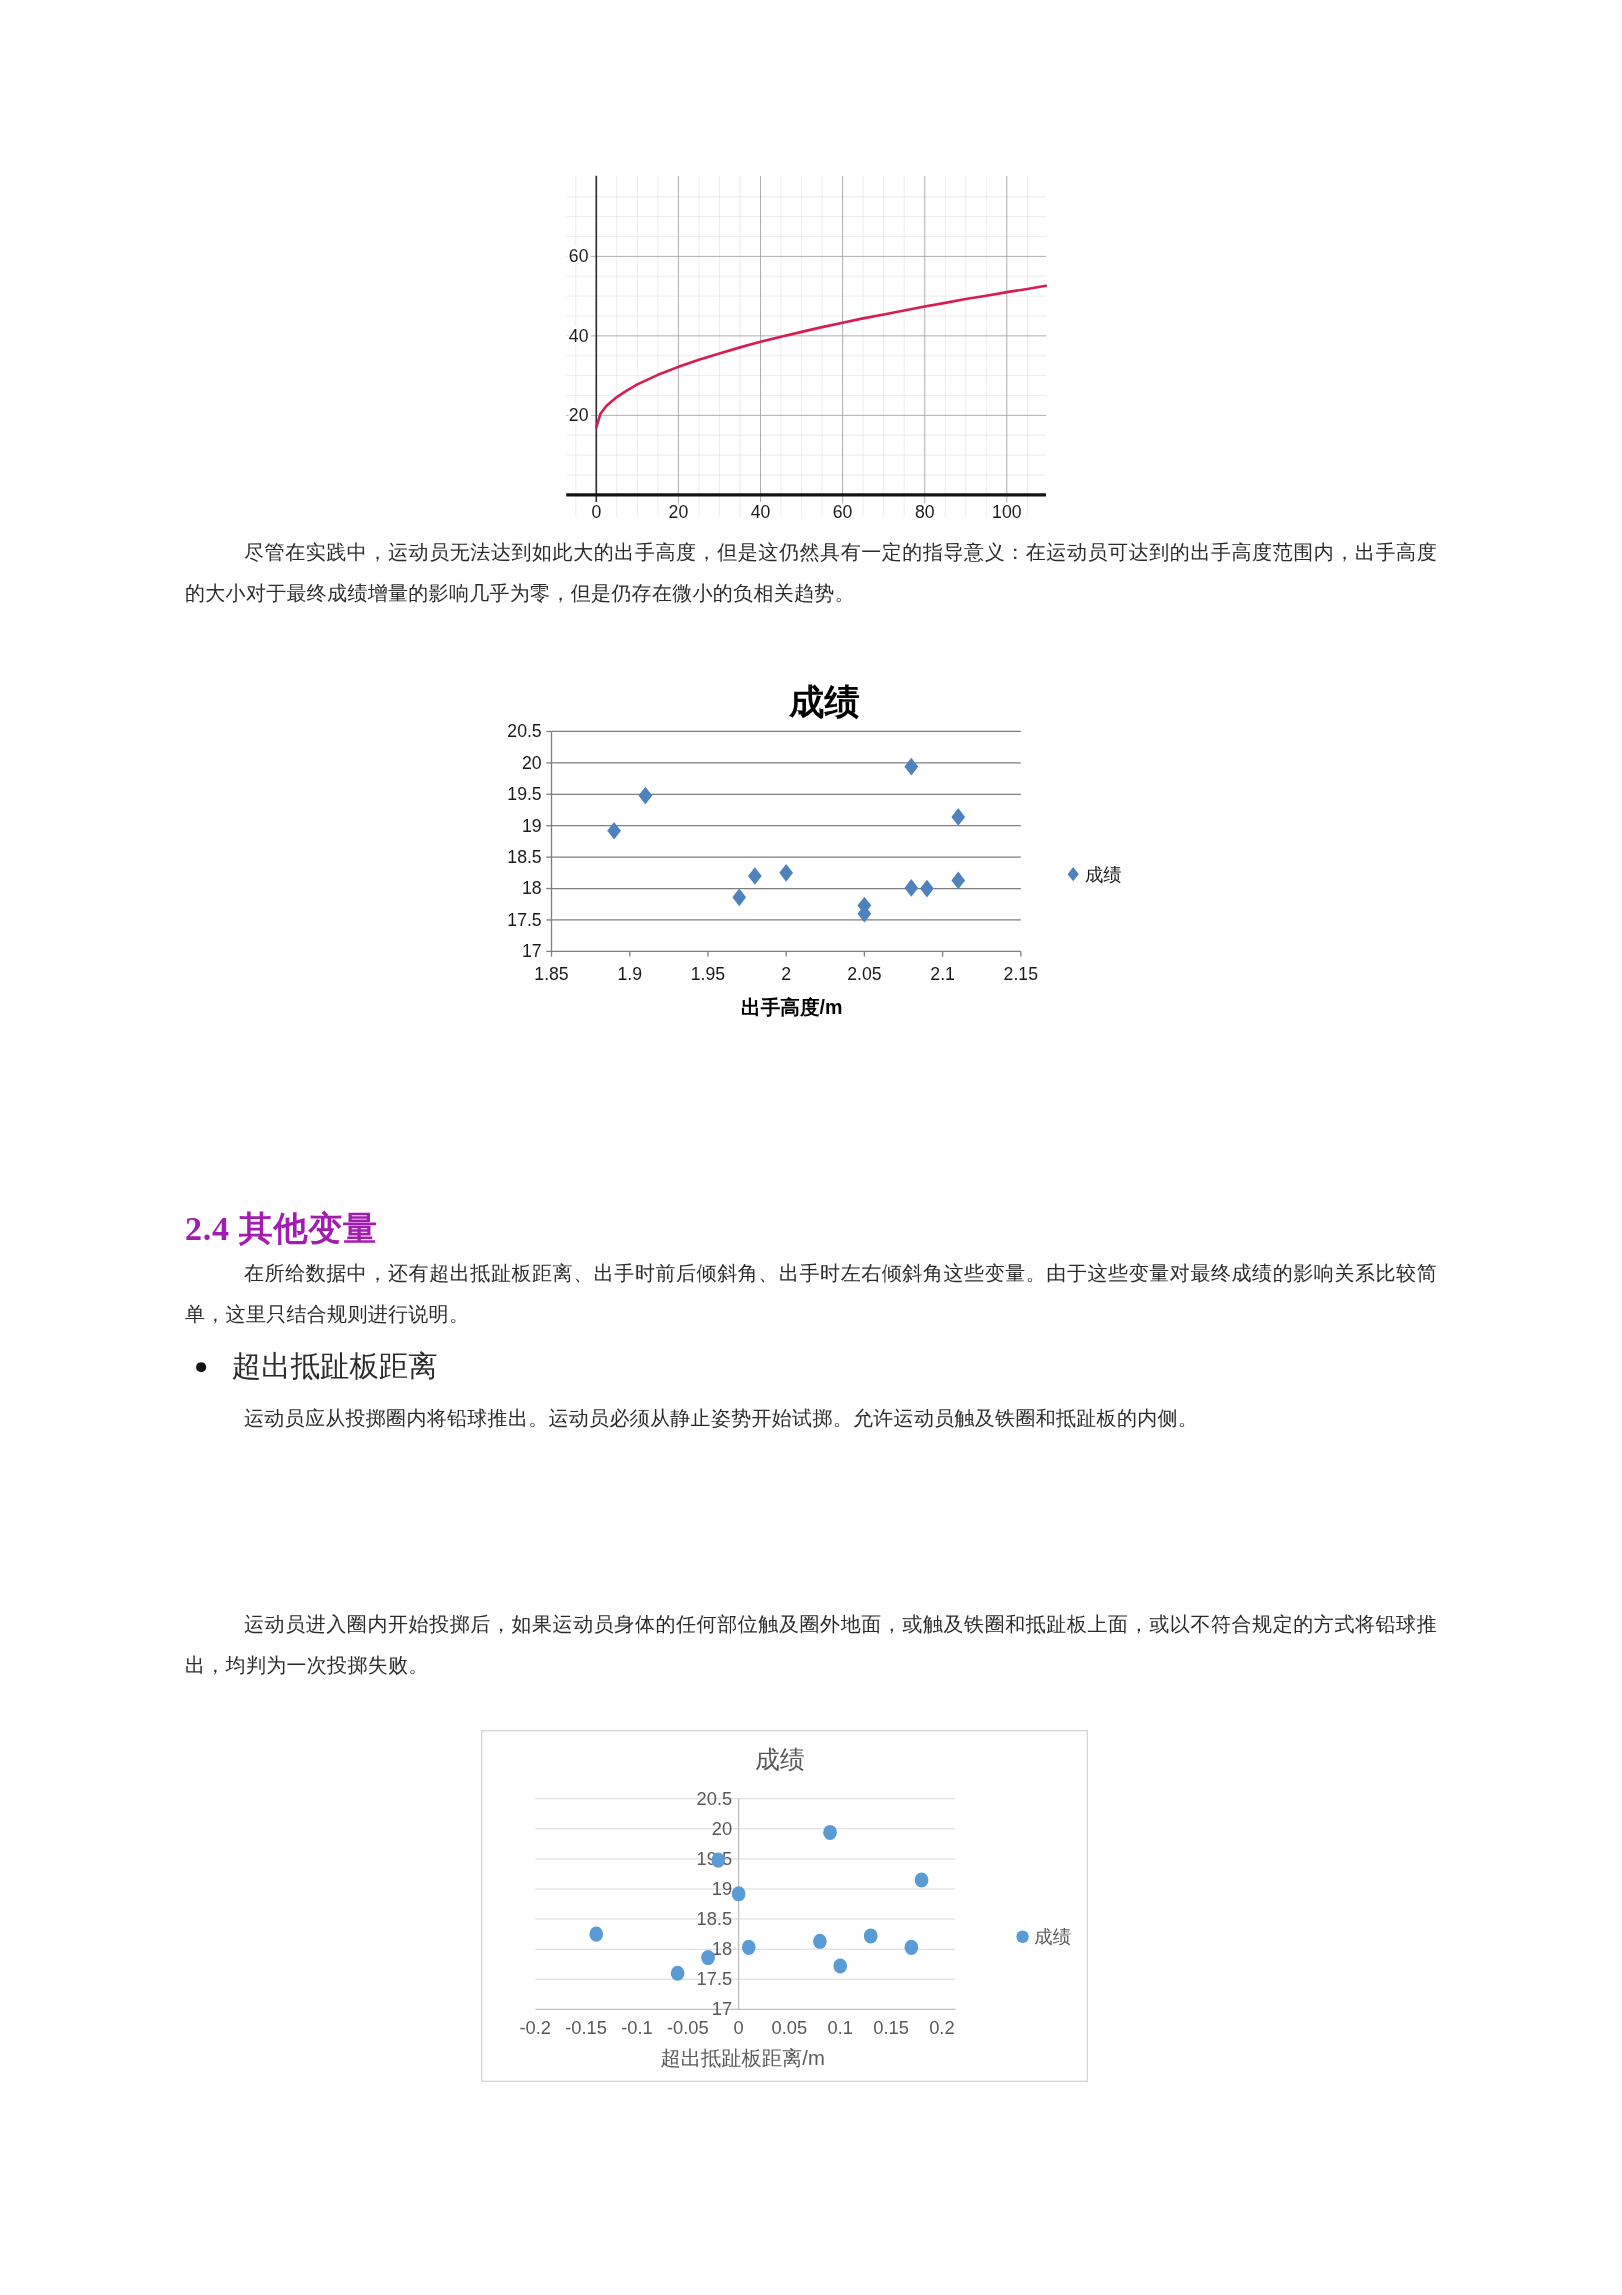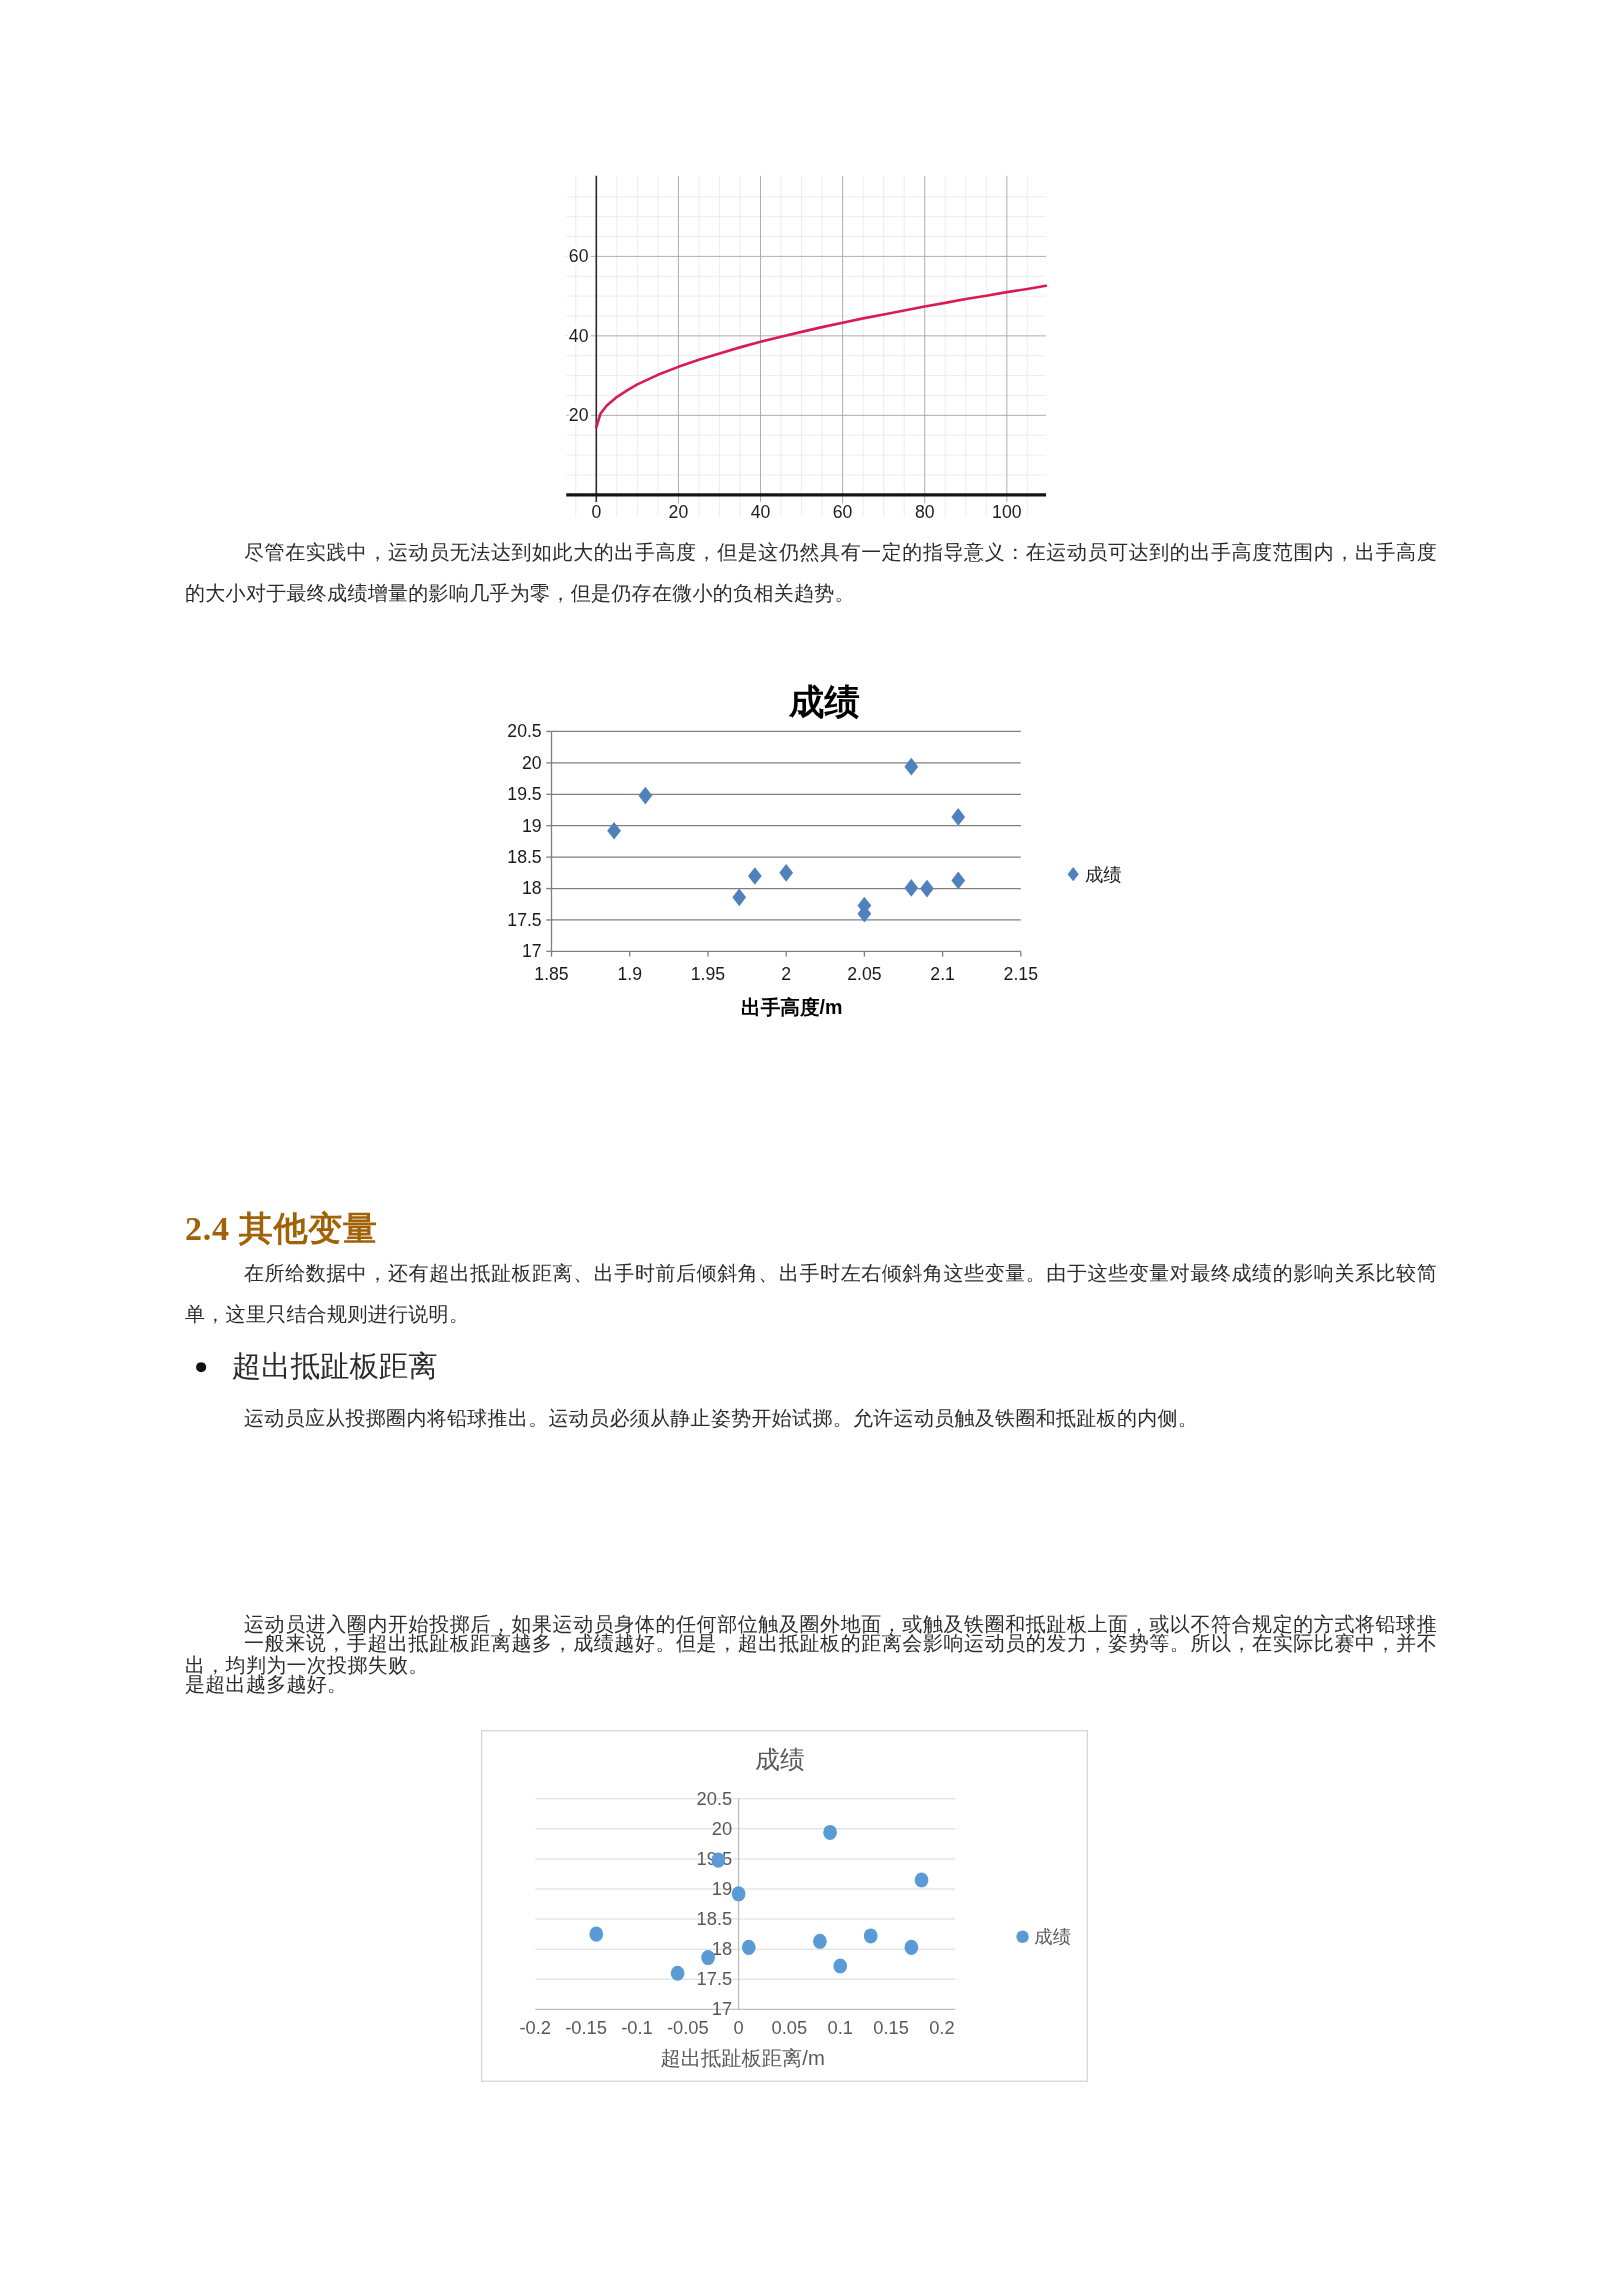--- a/index.html
+++ b/index.html
@@ -3,21 +3,21 @@
 <meta charset="utf-8">
 <style>
   html,body{margin:0;padding:0;background:#888;}
   .page{position:relative;width:1623px;height:2295px;background:#ffffff;overflow:hidden;
         font-family:"Liberation Sans", sans-serif;color:#262626;}
   .abs{position:absolute;}
   .para{position:absolute;left:185px;width:1252px;font-size:20px;line-height:41px;
         text-align:justify;color:#2b2b2b;margin:0;letter-spacing:0.3px;}
   .para.indent{text-indent:59px;}
   .sec-heading{position:absolute;left:185px;top:1206px;margin:0;font-size:34px;font-weight:700;
-        color:#a16207;font-family:"Liberation Serif", serif;letter-spacing:0.7px;}
+        color:#a21caf;font-family:"Liberation Serif", serif;letter-spacing:0.7px;}
   .bullet-row{position:absolute;left:194px;top:1347px;display:flex;align-items:center;gap:23.6px;
         font-size:29.4px;color:#2b2b2b;}
   .bullet-dot{font-size:23.6px;line-height:1;color:#111;}
   svg text{font-family:"Liberation Sans", sans-serif;}
 </style>
 </head>
 <body>
 
 <div class="page">
 
@@ -140,21 +140,20 @@
 
   <div class="bullet-row">
     <span class="bullet-dot">●</span>
     <span>超出抵趾板距离</span>
   </div>
 
   <p class="para indent" style="top:1398px;">运动员应从投掷圈内将铅球推出。运动员必须从静止姿势开始试掷。允许运动员触及铁圈和抵趾板的内侧。</p>
 
   <p class="para indent" style="top:1604px;">运动员进入圈内开始投掷后，如果运动员身体的任何部位触及圈外地面，或触及铁圈和抵趾板上面，或以不符合规定的方式将铅球推出，均判为一次投掷失败。</p>
 
-  <p class="para indent" style="top:1623px;">一般来说，手超出抵趾板距离越多，成绩越好。但是，超出抵趾板的距离会影响运动员的发力，姿势等。所以，在实际比赛中，并不是超出越多越好。</p>
 
   <svg id="svg-bot" class="abs" style="left:481px;top:1730px;" width="607" height="352" viewBox="0 0 928 538">
       <rect x="1" y="1" width="926" height="536" fill="#ffffff" stroke="#d6d6d6" stroke-width="2"></rect>
       <text x="457" y="58" fill="#595959" font-size="38" text-anchor="middle" font-weight="400">成绩</text>
       <line x1="83" y1="427" x2="725" y2="427" stroke="#bfbfbf" stroke-width="2"></line>
       <text x="384" y="436" fill="#595959" font-size="28" text-anchor="end">17</text>
       <line x1="83" y1="381" x2="725" y2="381" stroke="#d9d9d9" stroke-width="1.6"></line>
       <text x="384" y="390" fill="#595959" font-size="28" text-anchor="end">17.5</text>
       <line x1="83" y1="335" x2="725" y2="335" stroke="#d9d9d9" stroke-width="1.6"></line>
       <text x="384" y="344" fill="#595959" font-size="28" text-anchor="end">18</text>

